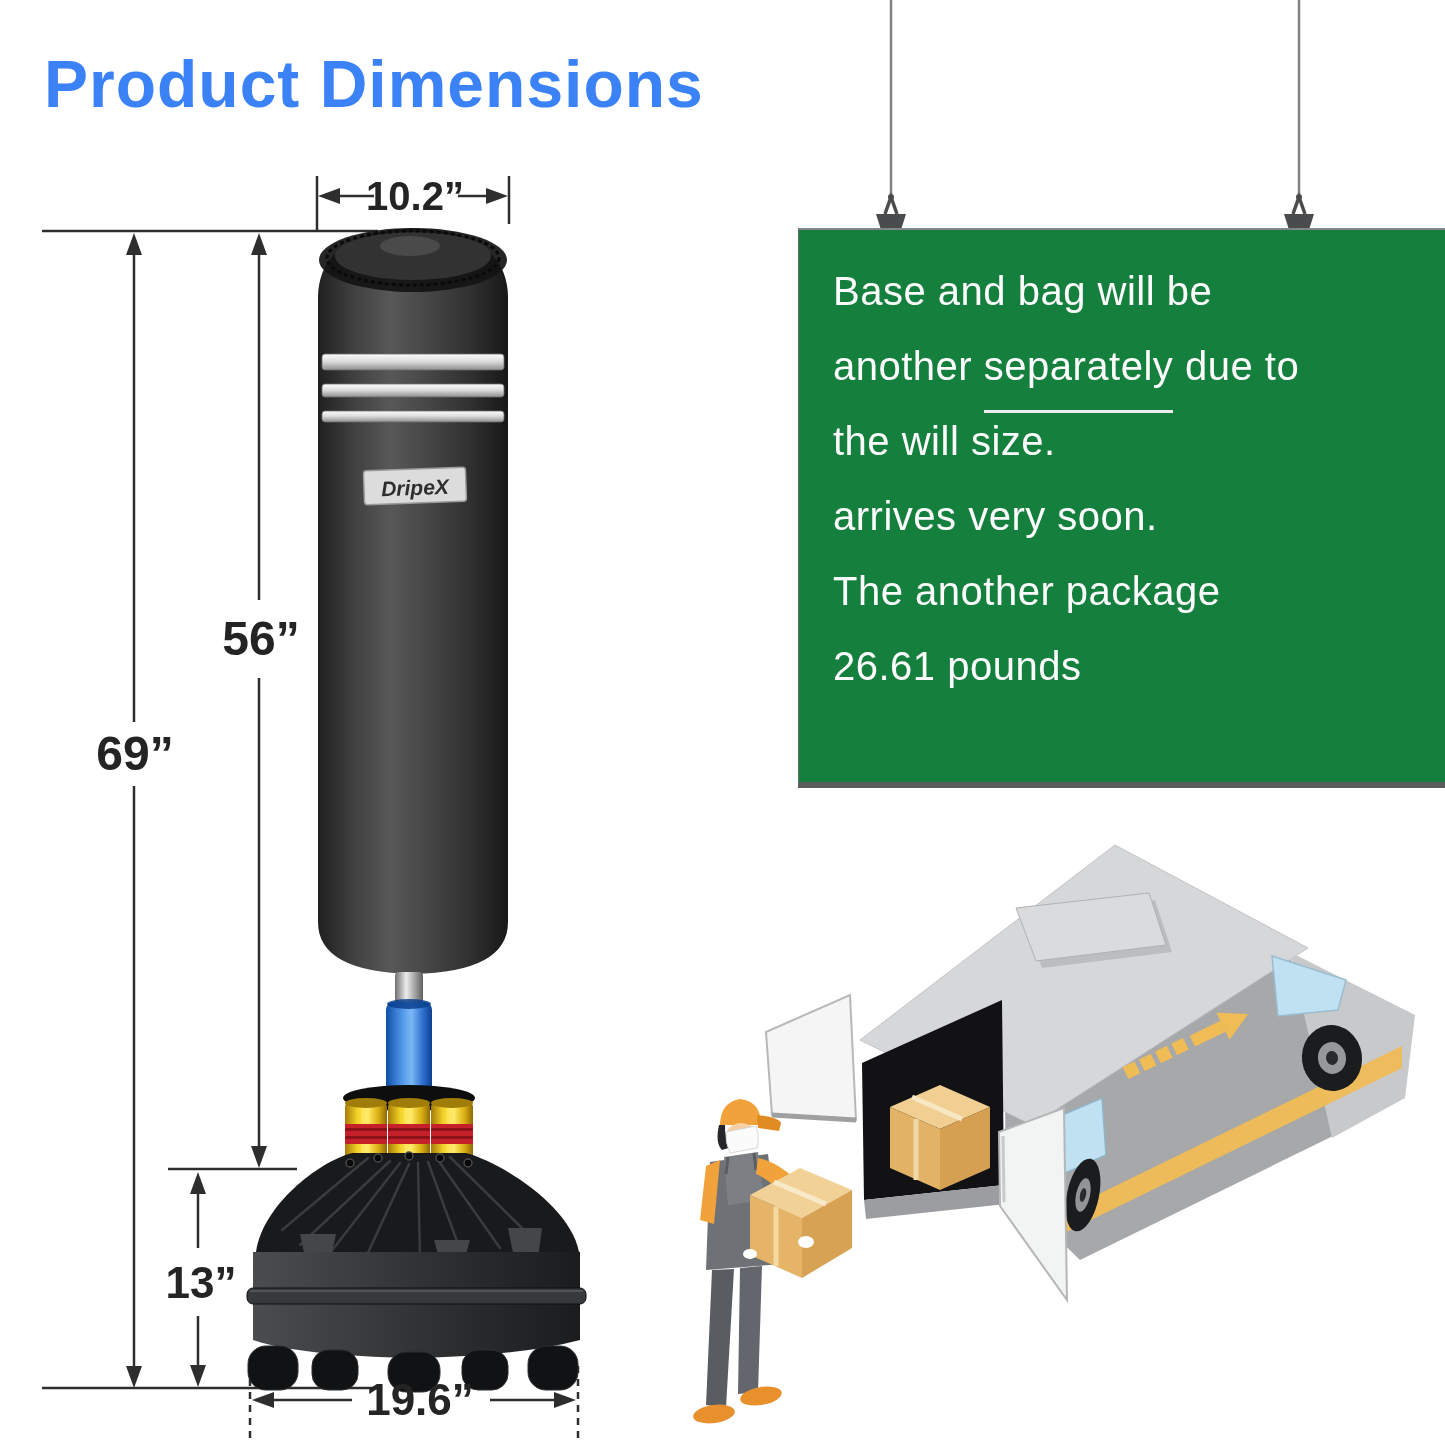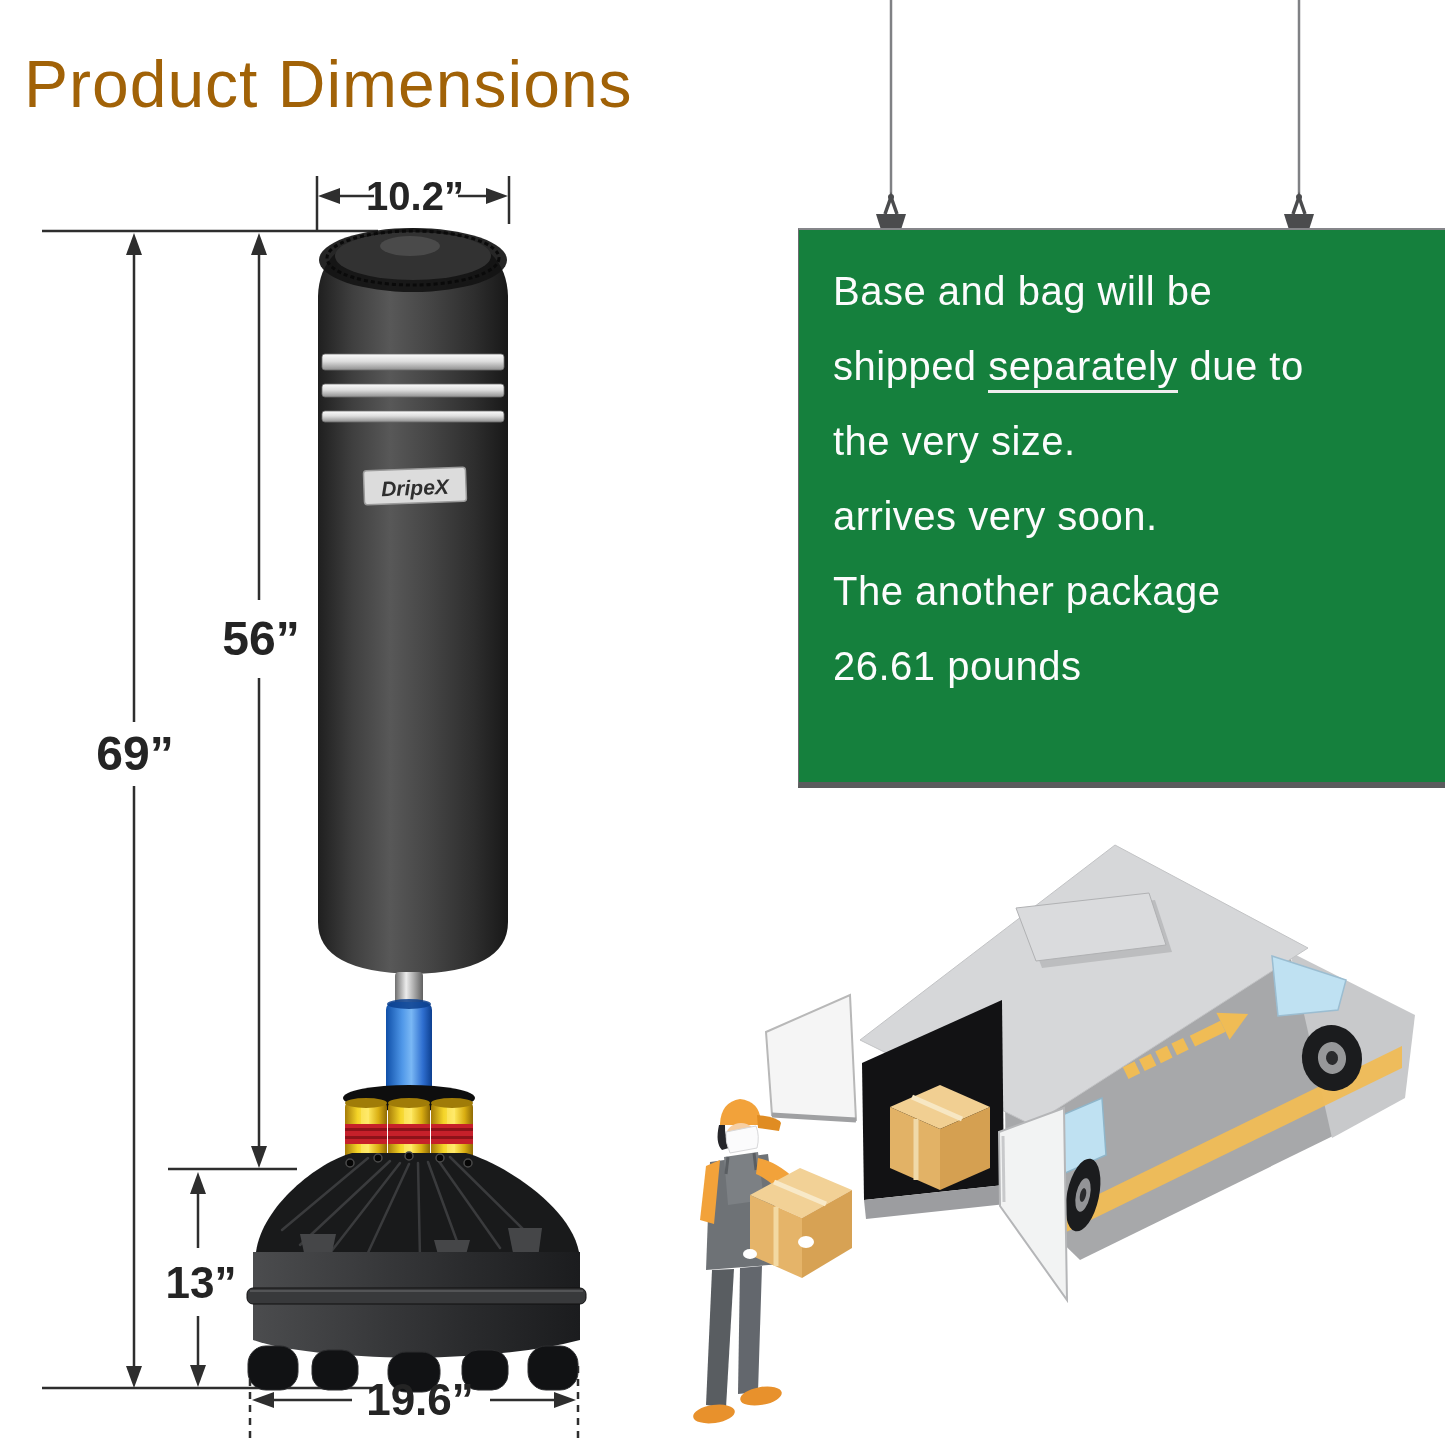--- a/index.html
+++ b/index.html
@@ -1,38 +1,38 @@
 <!DOCTYPE html>
 <html><head>
 <meta charset="utf-8">
 <style>
   html,body{margin:0;padding:0;background:#ffffff;}
   #canvas{
     position:relative;width:1445px;height:1445px;background:#ffffff;overflow:hidden;
     font-family:"Liberation Sans","DejaVu Sans",sans-serif;
   }
   .title{
-    position:absolute;left:24px;top:46px;margin:0;
-    font-size:66px;font-weight:normal;color:#a16207;letter-spacing:1px;
+    position:absolute;left:44px;top:46px;margin:0;
+    font-size:66px;font-weight:bold;color:#3b82f6;letter-spacing:1px;
   }
   .figure-svg{position:absolute;left:0;top:0;}
   .hanger-svg{position:absolute;left:780px;top:0;}
   .scene-svg{position:absolute;left:660px;top:790px;}
   .sign{
     position:absolute;left:798px;top:228px;width:724px;height:560px;
     background:#15803d;box-sizing:border-box;
     border-top:2px solid #85868a;border-left:1px solid #6b6c6e;
     border-right:1px solid #6b6c6e;border-bottom:6px solid #5a5b5d;
     padding:24px 20px 0 34px;
   }
   .sign-line{
     font-size:40px;line-height:75px;color:#fcfcfd;letter-spacing:0.5px;
     white-space:nowrap;font-weight:normal;
   }
-  .sign-line .underline{border-bottom:3px solid #eeeeee;padding-bottom:2px;}
+  .sign-line .underline{border-bottom:3px solid #eeeeee;padding-bottom:22px;}
   .dim-label{font-weight:bold;fill:#242424;}
   svg text{font-family:"Liberation Sans","DejaVu Sans",sans-serif;}
 </style>
 </head>
 <body>
 
 <div id="canvas">
 
   <h1 class="title">Product Dimensions</h1>
 
@@ -210,22 +210,22 @@
     <g>
       <path d="M513,214 L519,197 L525,214" stroke="#4b4c4e" stroke-width="3.5" fill="none"></path>
       <circle cx="519" cy="197" r="3" fill="#4b4c4e"></circle>
       <polygon points="504,214 534,214 528,233 510,233" fill="#4a4b4d"></polygon>
     </g>
   </svg>
 
   <div class="sign">
     <div class="sign-text">
         <div class="sign-line"><span>Base and bag will be</span></div>
-        <div class="sign-line"><span>shipped </span><span class="underline">separately</span><span> due to</span></div>
-        <div class="sign-line"><span>the very size.</span></div>
+        <div class="sign-line"><span>another </span><span class="underline">separately</span><span> due to</span></div>
+        <div class="sign-line"><span>the will size.</span></div>
         <div class="sign-line"><span>arrives very soon.</span></div>
         <div class="sign-line"><span>The another package</span></div>
         <div class="sign-line"><span>26.61 pounds</span></div>
       </div>
   </div>
 
   <svg class="scene-svg" width="780" height="655" viewBox="0 0 780 655">
     <g>
       <g>
         <polygon points="106,242 190,205 196,330 112,325" fill="#f5f5f5" stroke="#b8b8b8" stroke-width="2"></polygon>

